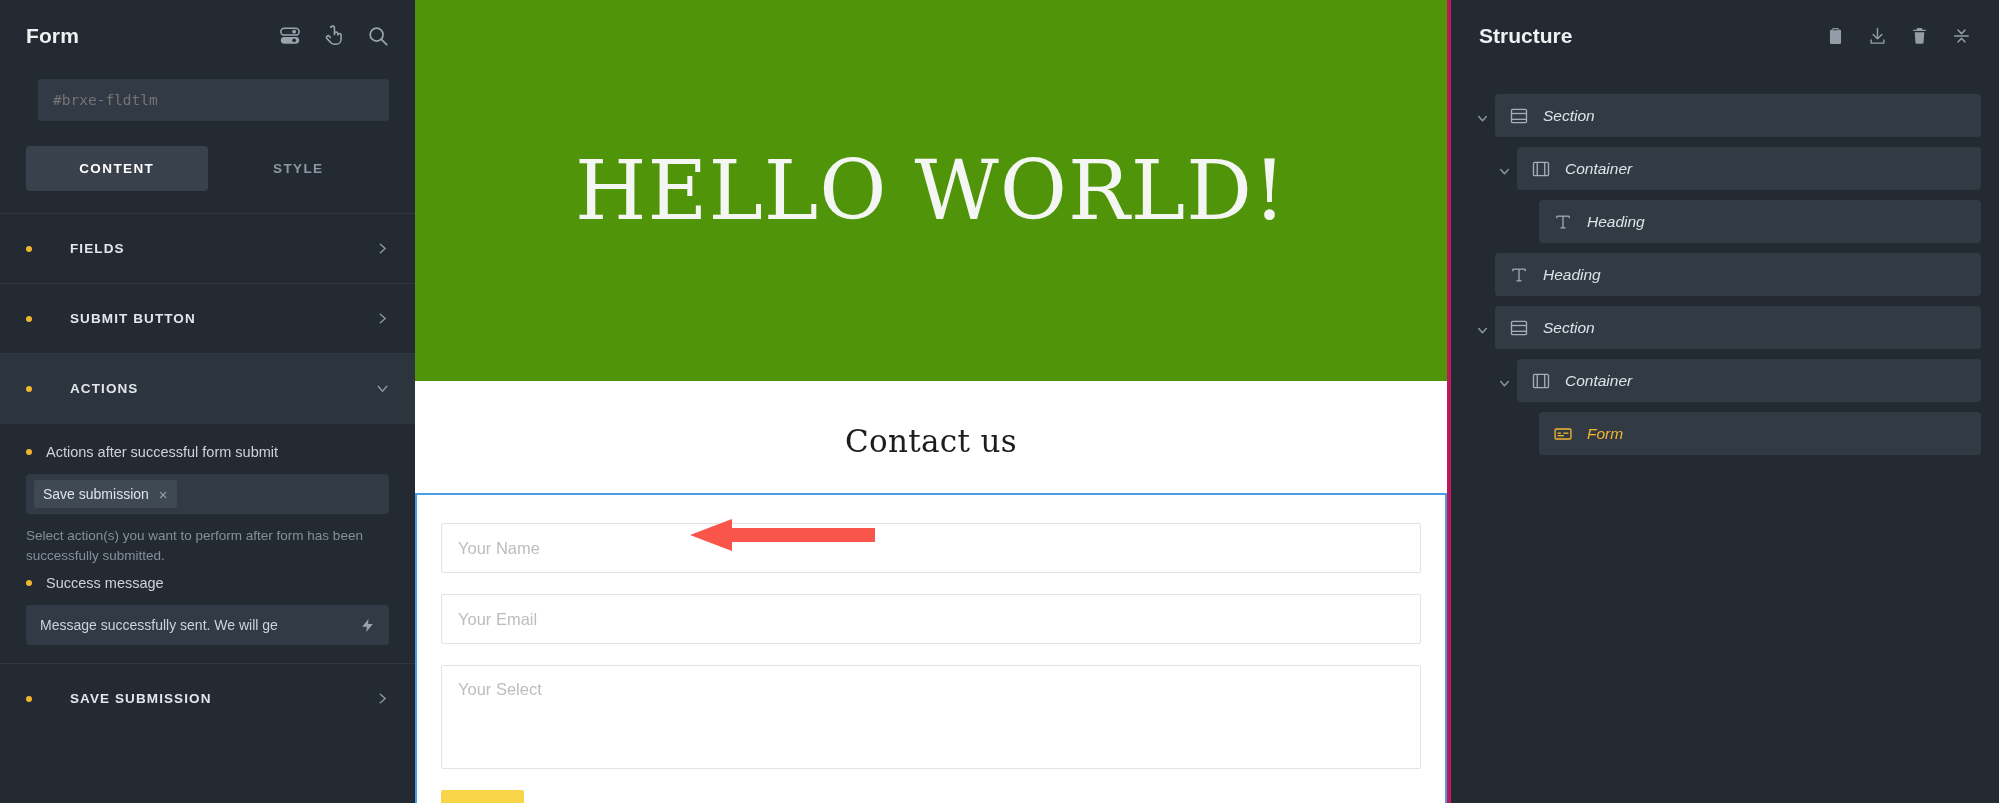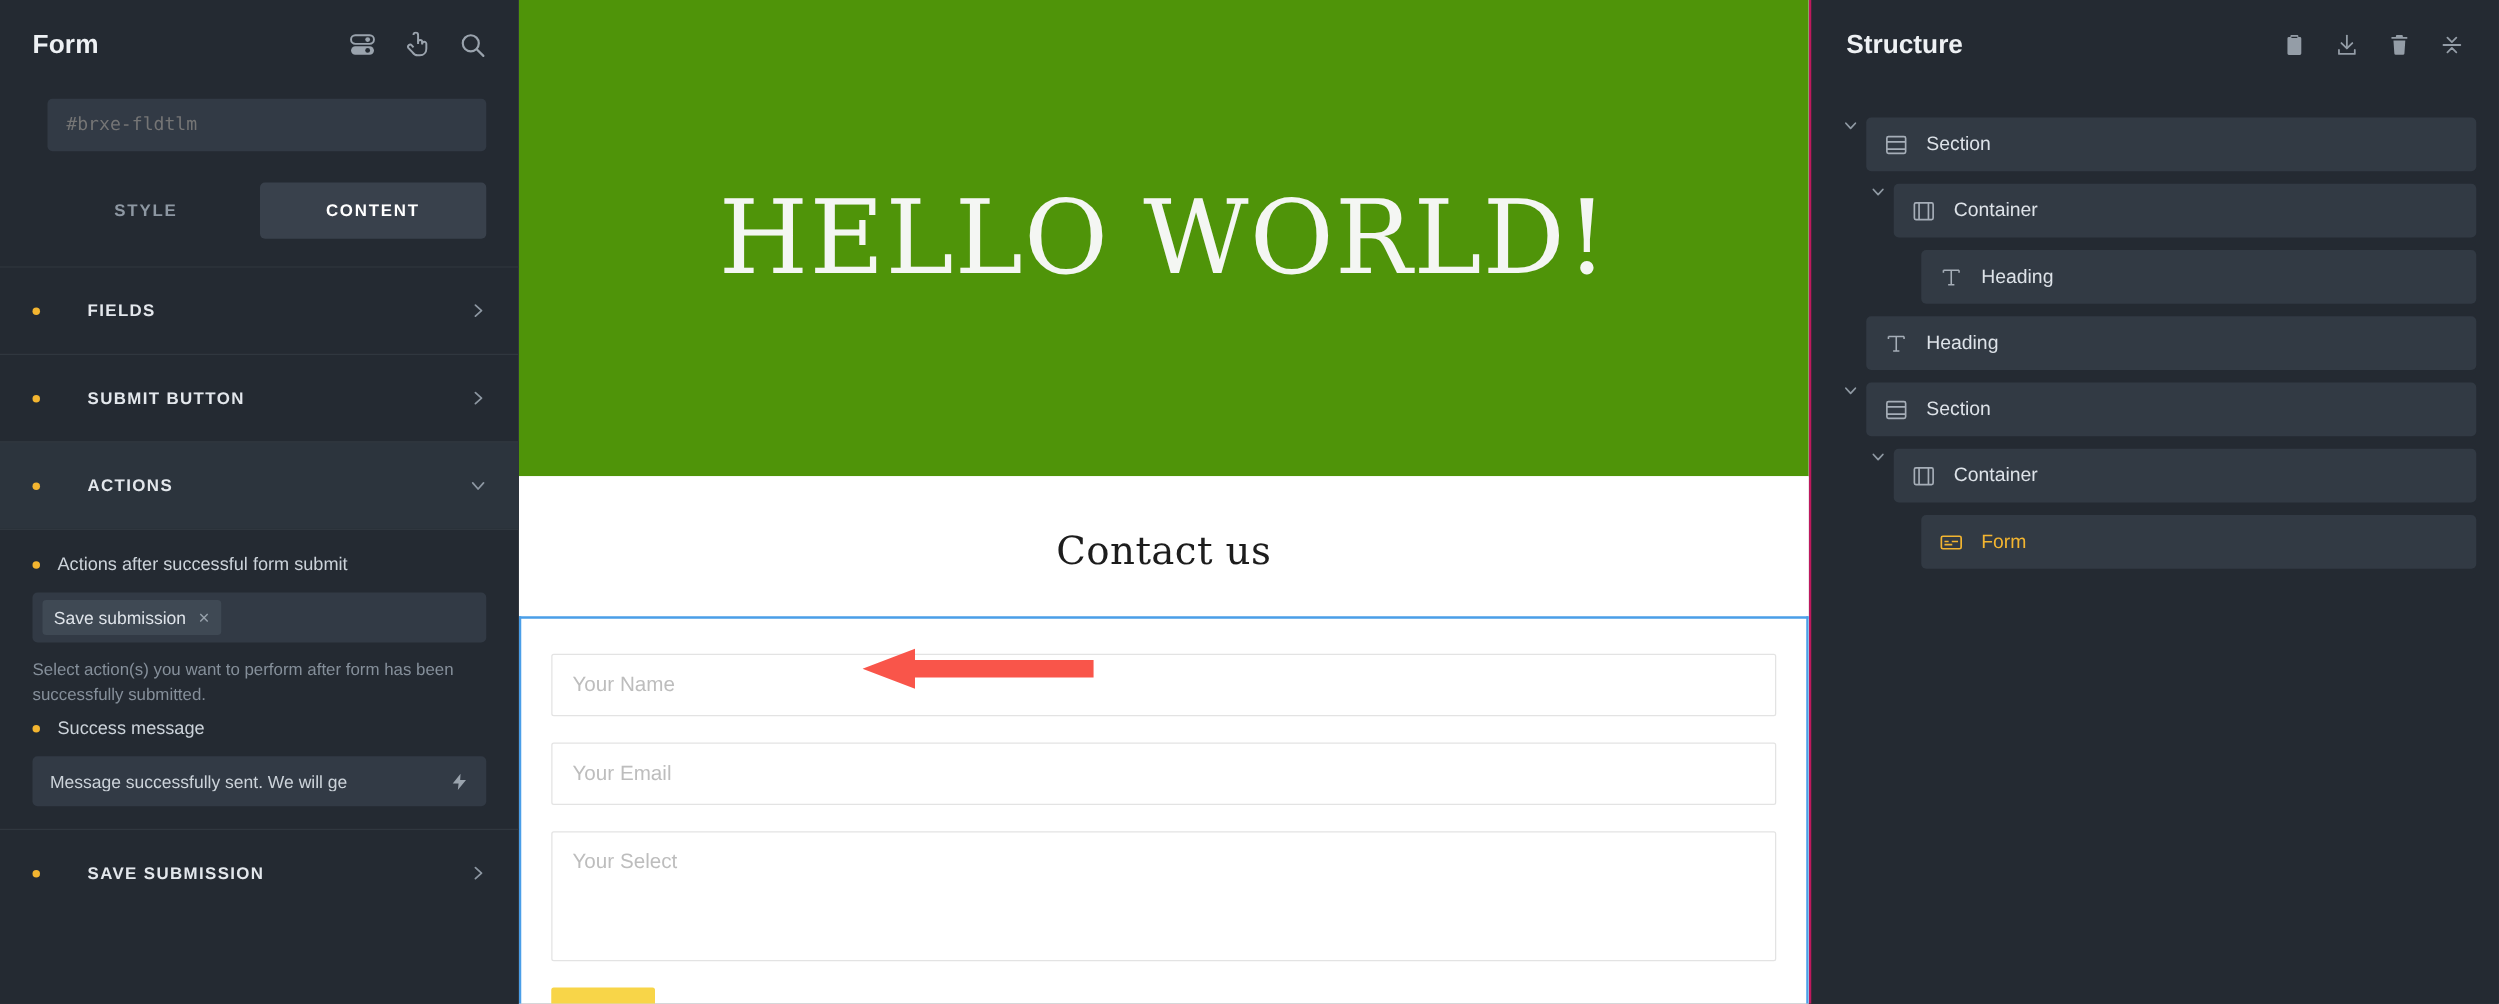--- a/index.html
+++ b/index.html
@@ -219,21 +219,21 @@
     width: 185px; height: 34px;
     pointer-events: none; z-index: 60;
   }
   .arrow-annot svg { display: block; width: 100%; height: 100%; }
 
   
   .right-panel {
     width: 552px; flex: 0 0 552px;
     background: #242a32;
     color: #d6dae0;
-    border-left: 2px solid #be185d;
+    border-left: 4px solid #be185d;
     display: flex; flex-direction: column;
   }
   .rp-header {
     height: 72px; flex: 0 0 72px;
     display: flex; align-items: center;
     padding: 0 28px;
   }
   .rp-title { font-size: 21px; font-weight: 700; color: #eef1f4; }
   .rp-icons { margin-left: auto; display: flex; align-items: center; gap: 23px; }
   .rp-icon { width: 19px; height: 20px; color: #949da7; cursor: pointer; }
@@ -243,21 +243,21 @@
   .tree-row {
     display: flex; align-items: center;
     height: 43px;
     margin-bottom: 5px;
     border-radius: 4px;
     background: #323a44;
     padding-right: 12px;
     cursor: pointer;
     position: relative;
   }
-  .tree-item { display: flex; align-items: flex-start; margin-bottom: 5px; }
+  .tree-item { display: flex; align-items: center; margin-bottom: 5px; font-style: italic; }
   .tree-caret {
     width: 26px; flex: 0 0 26px;
     display: flex; align-items: center; justify-content: center;
     color: #8f99a3; cursor: pointer;
   }
   .tree-caret svg { width: 13px; height: 13px; display: block; }
   .tree-caret.empty { visibility: hidden; }
   .tree-icon {
     width: 20px; height: 20px; flex: 0 0 20px;
     margin-left: 14px; margin-right: 14px;
@@ -304,22 +304,22 @@
           </svg>
         </span>
       </div>
     </div>
 
     <div class="id-field-wrap">
       <input class="id-field" type="text" placeholder="#brxe-fldtlm" style="">
     </div>
 
     <div class="tabs">
+      <div class="tab active">CONTENT</div>
       <div class="tab">STYLE</div>
-      <div class="tab active">CONTENT</div>
     </div>
 
     <div class="lp-scroll">
 
       <div class="acc-head">
         <span class="bullet"></span>
         <span class="acc-label">FIELDS</span>
         <span class="acc-chev">
           <svg viewBox="0 0 24 24" fill="none" stroke="currentColor" stroke-width="2.6" stroke-linecap="round" stroke-linejoin="round">
               <polyline points="8 4 17 12 8 20"></polyline>

